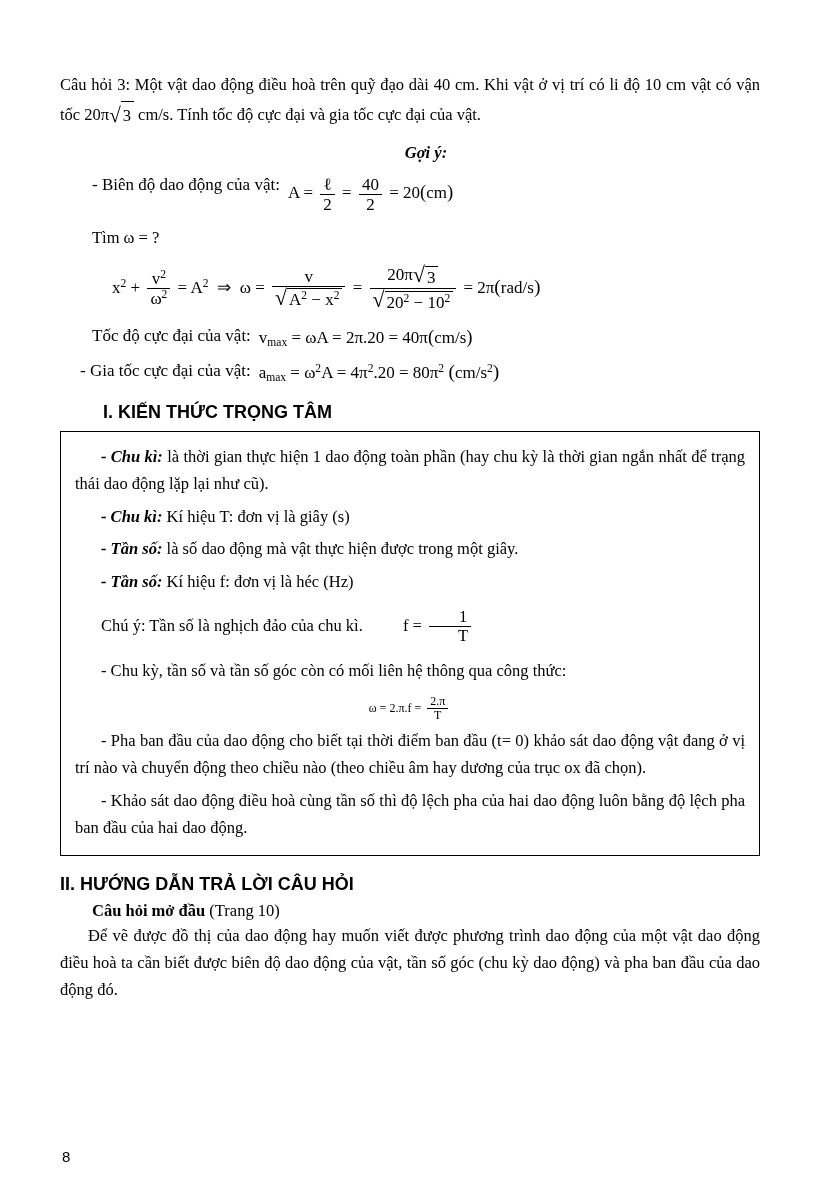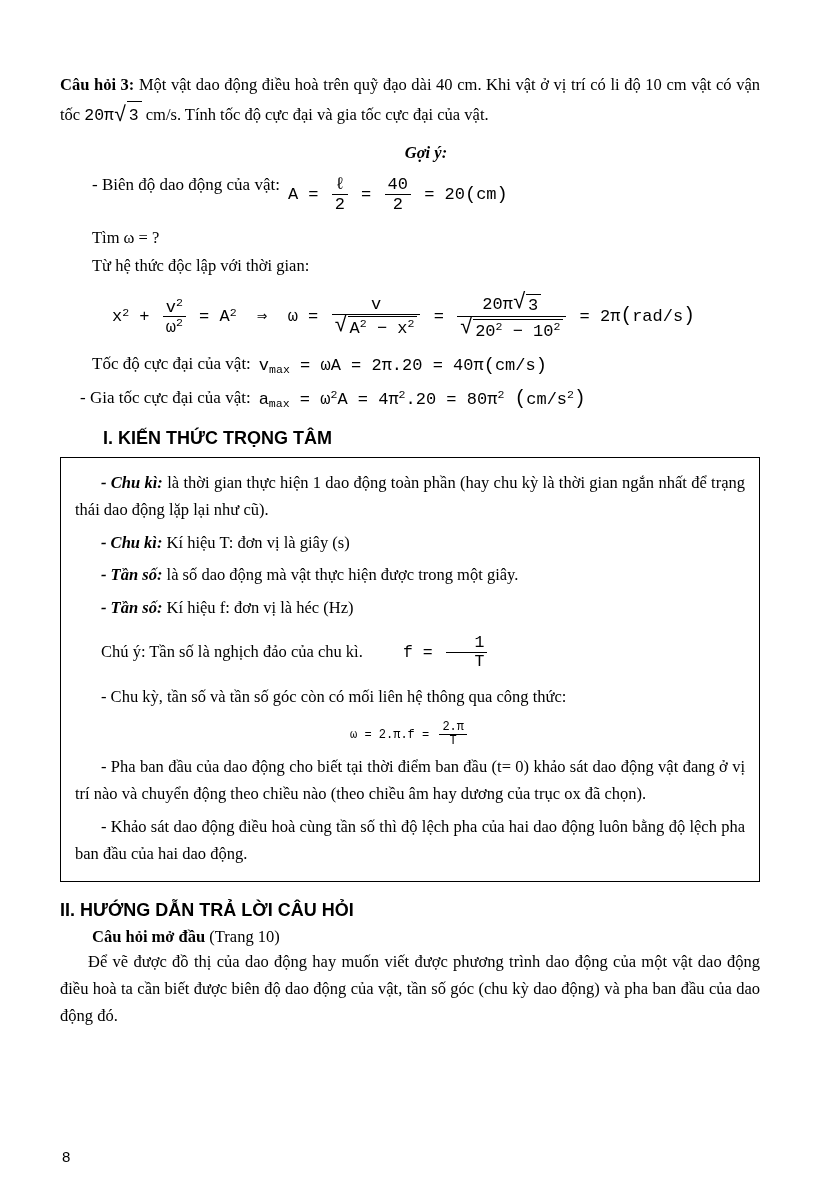--- a/index.html
+++ b/index.html
@@ -29,21 +29,21 @@
     width: 700px;
   }
   p { margin: 0; }
 
   .q-block {
     font-size: 16.5px;
     line-height: 1.62;
     text-align: justify;
   }
   .q-label {
-    font-weight: bold;
+    font-weight: normal;
     margin-top: 6px;
   }
   .q-first-line {
     text-indent: 0;
   }
 
   .hint-title {
     font-weight: bold;
     font-style: italic;
     margin-top: 10px;
@@ -53,21 +53,21 @@
   }
 
   .line {
     font-size: 16.5px;
     line-height: 1.7;
     margin-left: 32px;
   }
 
   
   .math {
-    font-family: Liberation Mono, monospace;
+    font-family: Liberation Serif, serif;
     white-space: nowrap;
     display: inline-block;
     vertical-align: middle;
   }
   .frac {
     display: inline-block;
     vertical-align: middle;
     text-align: center;
     margin: 0 3px;
     line-height: 1.12;
@@ -194,21 +194,20 @@
       <span class="math" style="margin-left:8px;">
         A =
         <span class="frac"><span class="num">ℓ</span><span class="den">2</span></span>
         =
         <span class="frac"><span class="num">40</span><span class="den">2</span></span>
         = 20<span style="font-size:1.1em;">(</span>cm<span style="font-size:1.1em;">)</span>
       </span>
     </div>
 
     <p class="line">Tìm ω = ?</p>
-    <p class="line">Từ hệ thức độc lập với thời gian:</p>
 
     <div class="math-row" style="margin-left:52px;">
       <span class="math">
         x<sup>2</sup> +
         <span class="frac"><span class="num">v<sup>2</sup></span><span class="den">ω<sup>2</sup></span></span>
         = A<sup>2</sup> &nbsp;⇒&nbsp; ω =
         <span class="frac">
           <span class="num">v</span>
           <span class="den"><span class="sqrt"><span class="radical">√</span><span class="radicand">A<sup>2</sup> − x<sup>2</sup></span></span></span>
         </span>

